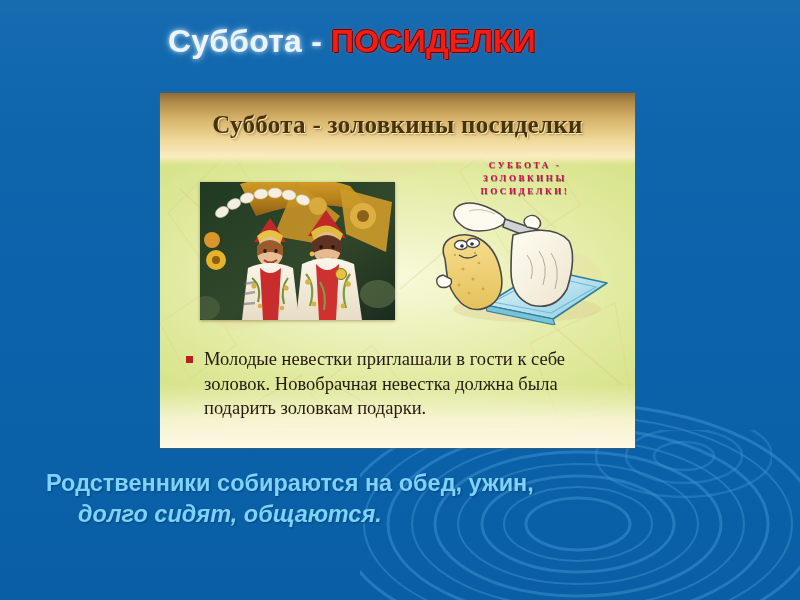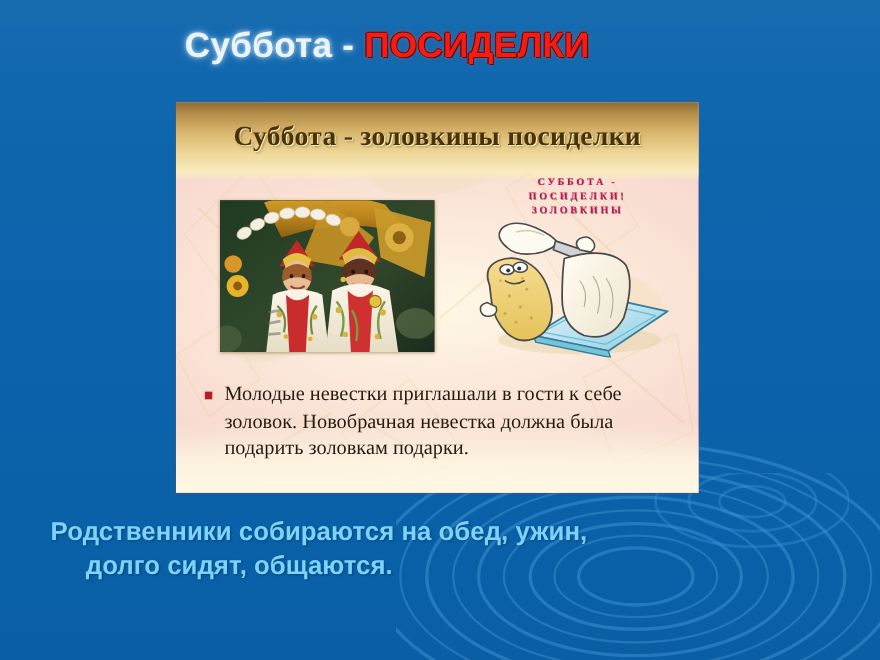--- a/index.html
+++ b/index.html
@@ -84,21 +84,21 @@
   }
 
   
   .inner-slide {
     position: absolute;
     left: 160px;
     top: 93px;
     width: 475px;
     height: 355px;
     overflow: hidden;
-    background: #f0abfc;
+    background: #84cc16;
     box-shadow: 0 0 0 1px rgba(120,90,40,0.35);
   }
   
   .inner-grad-top {
     position: absolute;
     left: 0; top: 0; right: 0;
     height: 72px;
     background: linear-gradient(180deg,
        #8d6c38 0%,
        #b38d49 14%,
@@ -224,21 +224,21 @@
     left: 36px;
     top: 468px;
     width: 730px;
     font-size: 23.5px;
     font-weight: bold;
     color: #7dd3fc;
     line-height: 1.33;
     text-shadow: 1px 1px 2px rgba(0,35,70,0.45);
   }
   .caption .line1 { display: block; text-indent: 10px; }
-  .caption .line2 { display: block; text-indent: 42px; }
+  .caption .line2 { display: block; text-indent: 42px; font-style: italic; }
 </style>
 </head>
 <body>
 
 <div class="slide">
 
   <div class="slide-bg-sheen"></div>
 
   <svg class="ripples" viewBox="0 0 480 330" xmlns="http://www.w3.org/2000/svg">
     <g fill="none" stroke="#3e92d2" stroke-width="3" opacity="0.55">
@@ -396,22 +396,22 @@
         </g>
 
         <ellipse cx="178" cy="112" rx="18" ry="14" fill="#6c7f54" opacity="0.5"></ellipse>
         <ellipse cx="6" cy="126" rx="14" ry="12" fill="#5e6f4a" opacity="0.45"></ellipse>
       </svg>
     </div>
 
     <div class="cartoon">
       <div class="cartoon-caption">
         <div>СУББОТА -</div>
+        <div>ЗОЛОВКИНЫ</div>
         <div>ПОСИДЕЛКИ!</div>
-        <div>ЗОЛОВКИНЫ</div>
       </div>
       <svg class="cartoon-art" viewBox="0 0 180 128" xmlns="http://www.w3.org/2000/svg">
         <defs>
           <linearGradient id="plateg" x1="0" y1="0" x2="1" y2="1">
             <stop offset="0%" stop-color="#e8f6fb"></stop>
             <stop offset="45%" stop-color="#bfe4f0"></stop>
             <stop offset="100%" stop-color="#8fcde0"></stop>
           </linearGradient>
           <linearGradient id="bling" x1="0" y1="0" x2="0" y2="1">
             <stop offset="0%" stop-color="#f6dd8e"></stop>

